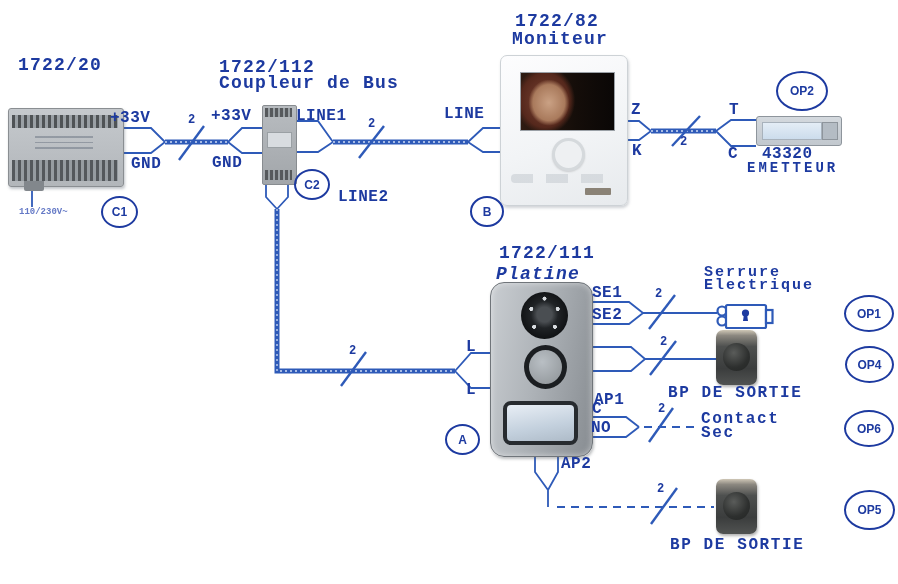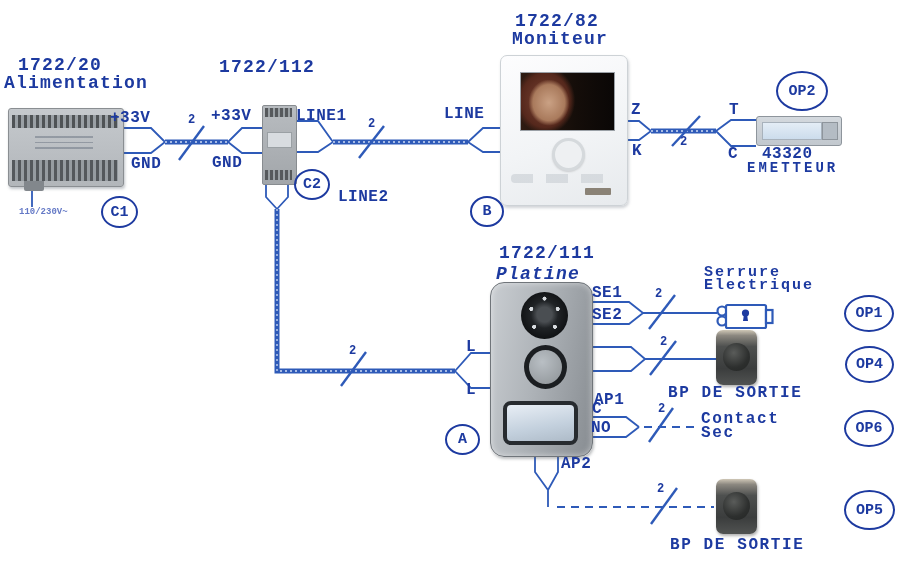--- a/index.html
+++ b/index.html
@@ -22,22 +22,22 @@
   .title{font-size:18px;letter-spacing:1.2px;}
   .term{font-size:16px;letter-spacing:0.5px;}
   .cnt{font-size:12px;letter-spacing:0;}
   .tiny{font-size:9px;color:#6479c6;letter-spacing:0;}
   .s15{font-size:15px;letter-spacing:2px;}
   .s16{font-size:16px;letter-spacing:1.6px;}
   .em14{font-size:14px;letter-spacing:3px;}
   .ref{
     position:absolute;z-index:3;border:2px solid var(--ink);border-radius:50%;
     display:flex;align-items:center;justify-content:center;
-    font-weight:bold;color:var(--ink);font-size:15px;background:transparent;
-    font-family:Liberation Mono, monospace;letter-spacing:0;
+    font-weight:bold;color:var(--ink);font-size:12px;background:transparent;
+    font-family:Liberation Sans, sans-serif;letter-spacing:0;
   }
   
   .psu{left:8px;top:108px;width:114px;height:77px;border-radius:3px;
     background:linear-gradient(180deg,#c5c9cd 0%,#b2b6ba 100%);
     border:1px solid #8a8e92;box-shadow:1px 2px 3px rgba(100,110,120,.4);}
   .psu-top{left:3px;top:6px;width:106px;height:13px;
     background:repeating-linear-gradient(90deg,#4f5356 0 3px,#9aa0a5 3px 6px);}
   .psu-lbl{left:26px;top:27px;width:58px;height:17px;
     background:repeating-linear-gradient(180deg,rgba(95,105,120,.45) 0 1.5px,rgba(0,0,0,0) 1.5px 5.5px);}
   .psu-bot{left:3px;top:51px;width:106px;height:21px;
@@ -189,22 +189,22 @@
 
   <div class="dev emitter">
     <div class="em-face"></div>
     <div class="em-btn"></div>
   </div>
 
   <div class="bp" style="left:716px;top:330px;"></div>
   <div class="bp" style="left:716px;top:479px;"></div>
 
   <span class="lbl title" style="left:18px;top:56px;">1722/20</span>
-  <span class="lbl title" style="left:4px;top:74px;">Alimentation</span>
   <span class="lbl title" style="left:219px;top:58px;">1722/112</span>
+  <span class="lbl title" style="left:219px;top:74px;">Coupleur de Bus</span>
   <span class="lbl title" style="left:515px;top:12px;">1722/82</span>
   <span class="lbl title" style="left:512px;top:30px;">Moniteur</span>
   <span class="lbl title" style="left:499px;top:244px;">1722/111</span>
   <span class="lbl title" style="left:496px;top:265px;font-style:italic;">Platine</span>
   <span class="lbl term" style="left:762px;top:146px;">43320</span>
   <span class="lbl em14" style="left:747px;top:161px;">EMETTEUR</span>
   <span class="lbl s15" style="left:704px;top:265px;">Serrure</span>
   <span class="lbl s15" style="left:704px;top:278px;">Electrique</span>
   <span class="lbl s16" style="left:668px;top:385px;">BP DE SORTIE</span>
   <span class="lbl s16" style="left:701px;top:411px;">Contact</span>

